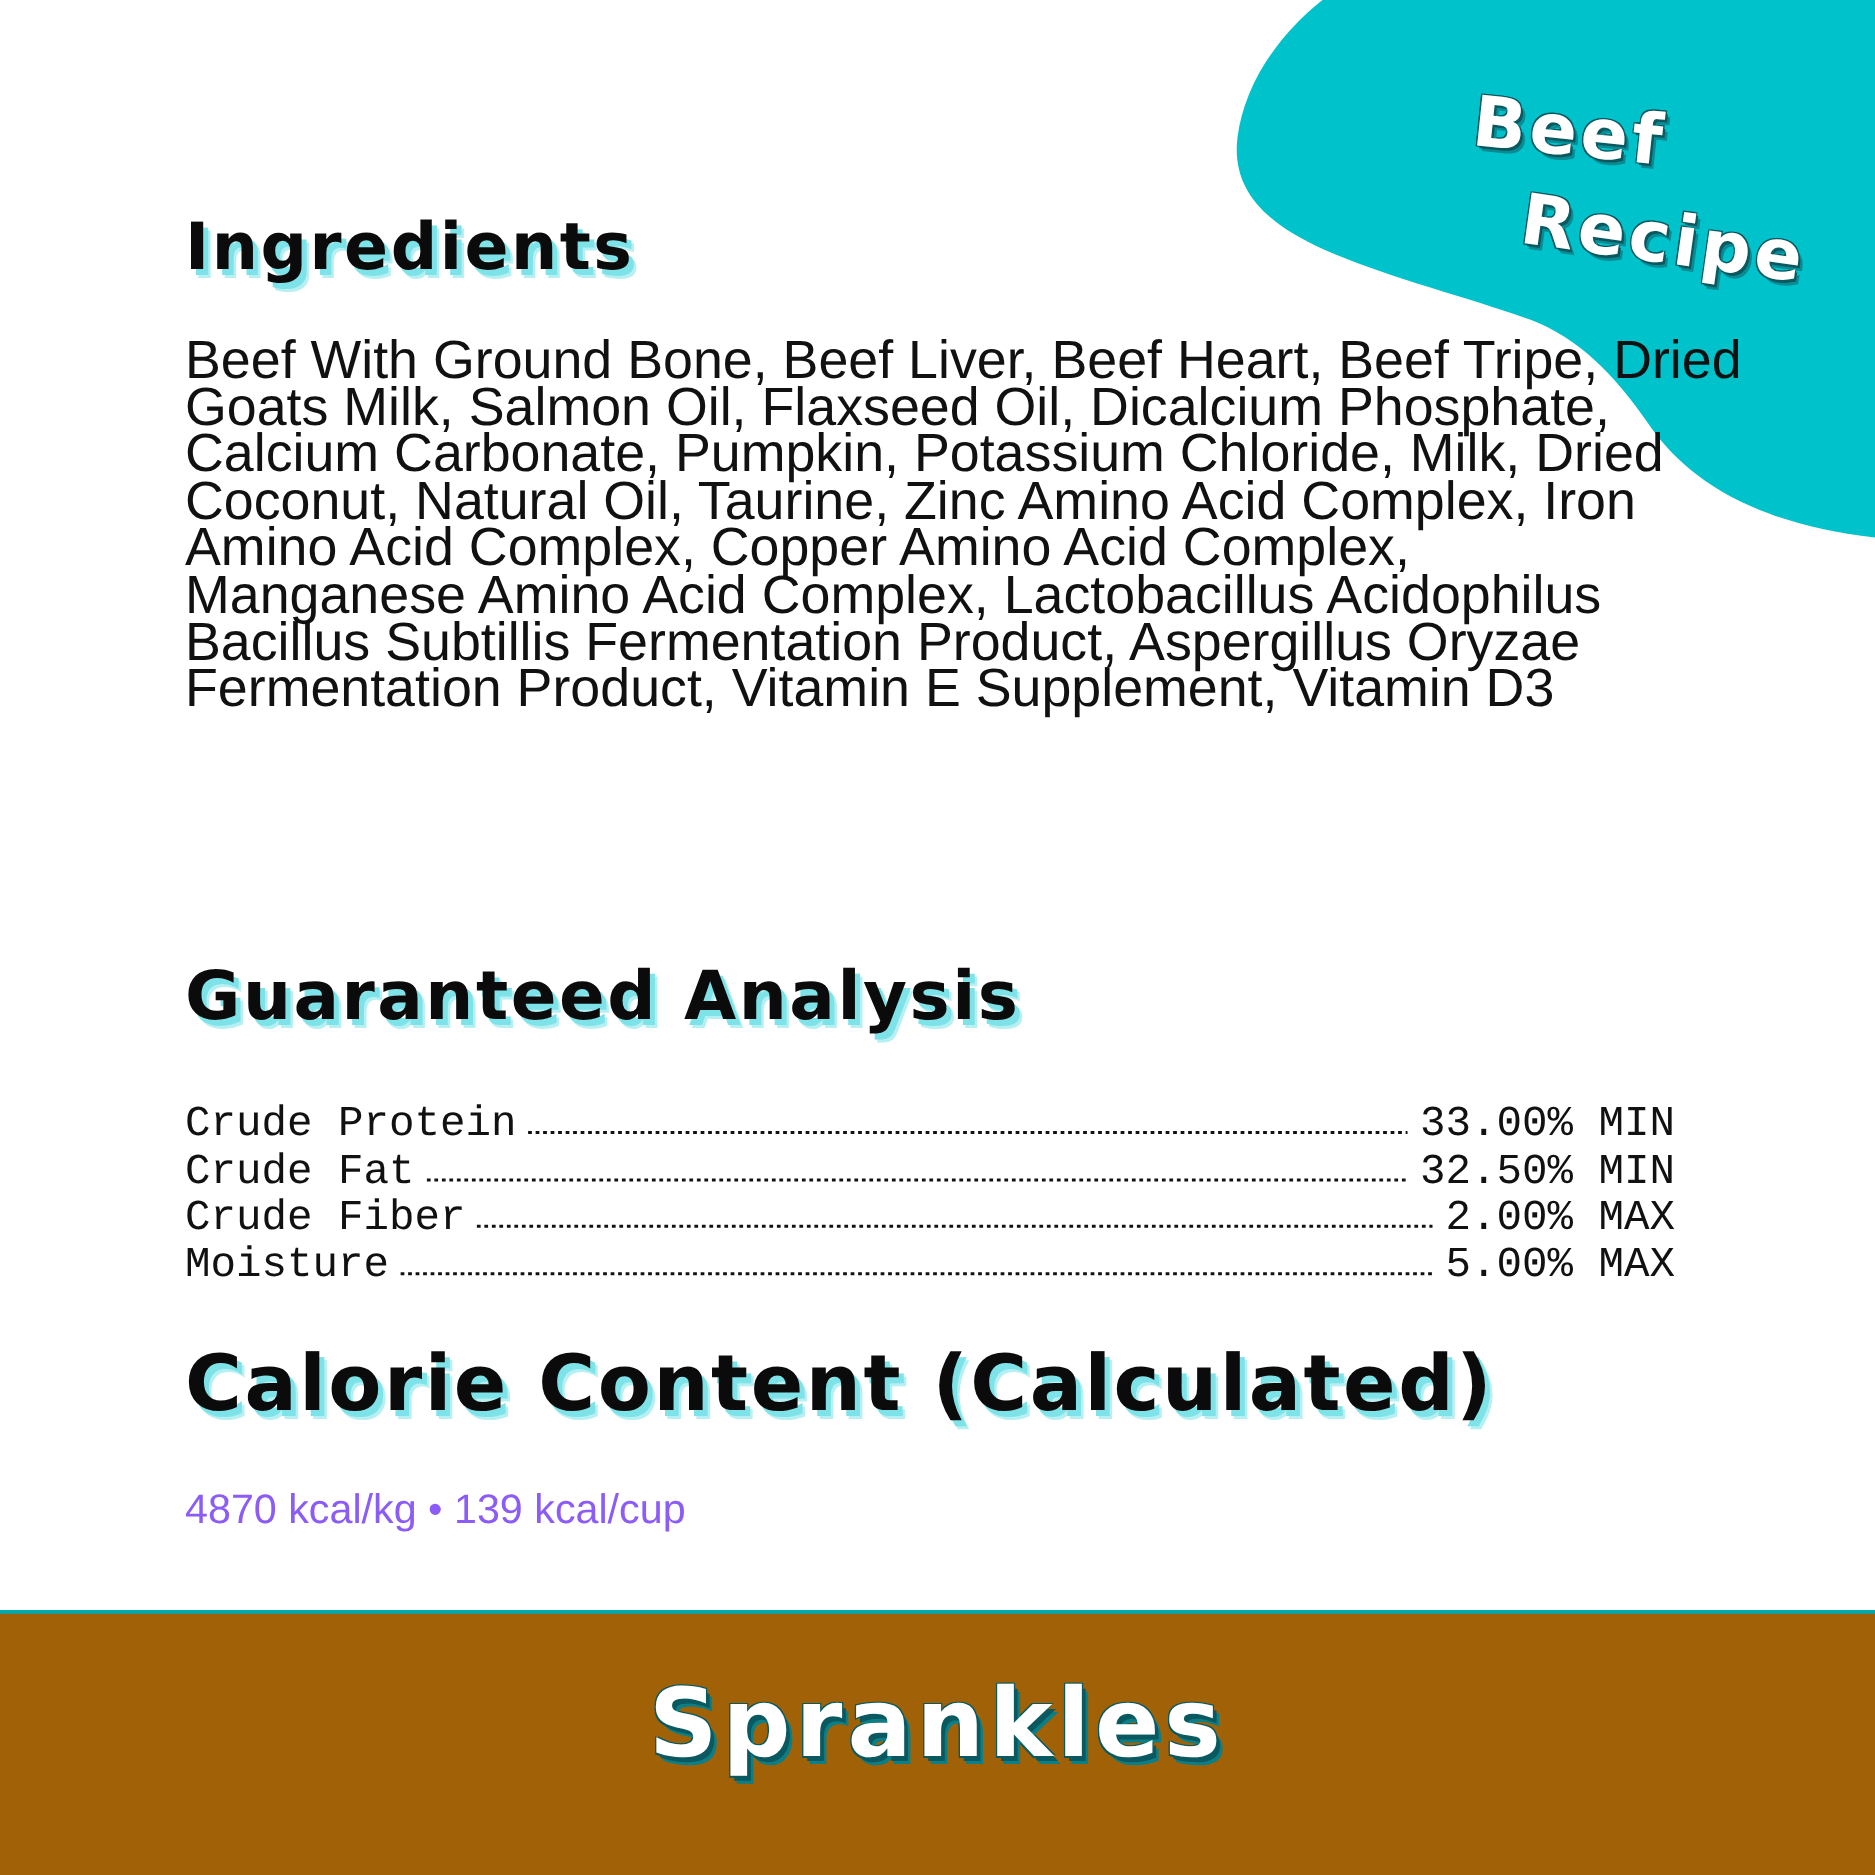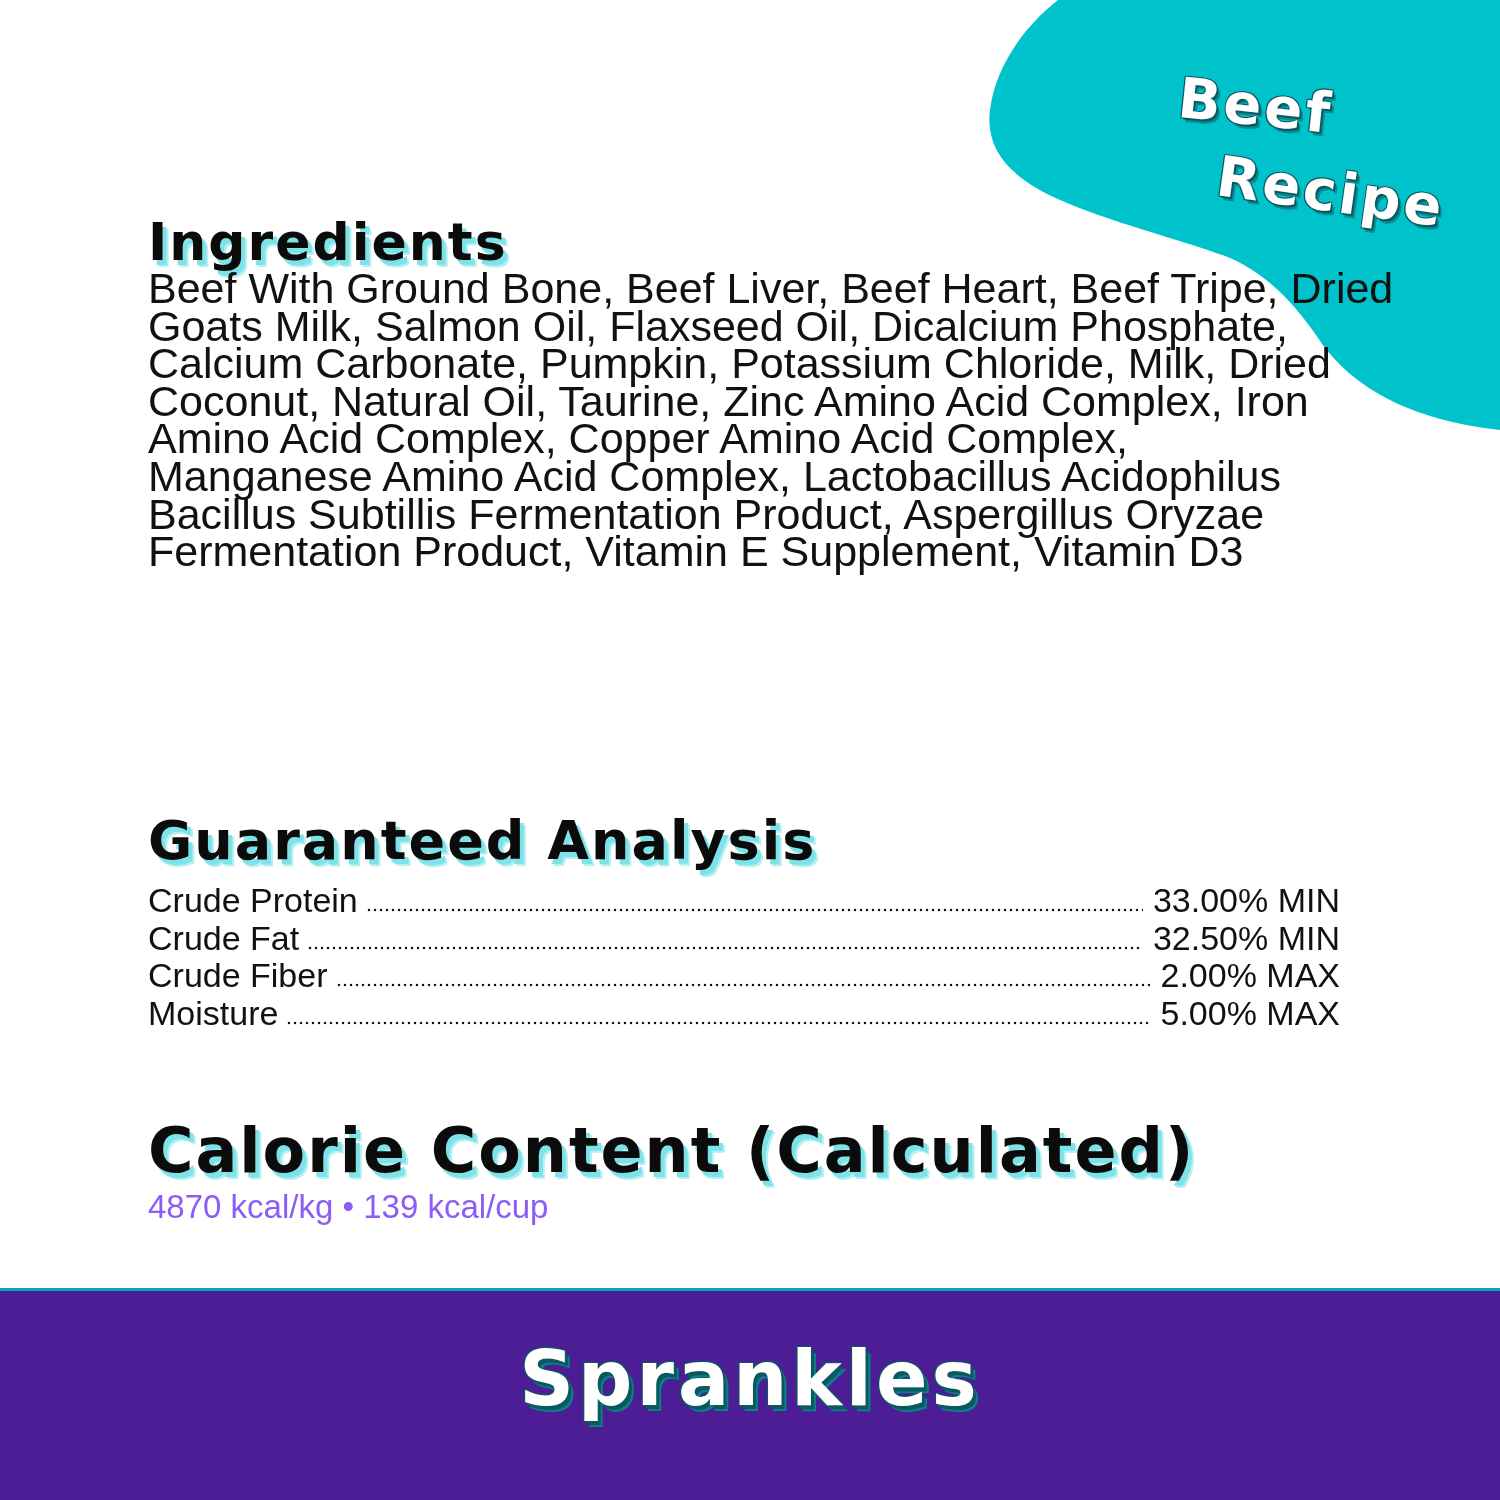--- a/index.html
+++ b/index.html
@@ -17,53 +17,53 @@
       text-shadow: 2px 2px 0 #0a5960, 4px 4px 0 #0a8a92, -1px -1px 0 #0a5960, 1px -1px 0 #0a5960, -1px 1px 0 #0a5960;
       transform: rotate(6deg);
     }
     .badge-line.l1 { left: 28px; top: 6px; font-size: 56px; }
     .badge-line.l2 { left: 66px; top: 92px; font-size: 56px; transform: rotate(8deg); }
 
     .heading {
       position: absolute; left: 148px;
       font-family: "DejaVu Sans", sans-serif; font-weight: 900; color: #0b0b0b;
       text-shadow: 4px 5px 0 #7ee3e8, 6px 7px 0 #b6f0f2;
-      letter-spacing: 2px; line-height: 1; white-space: nowrap; margin-top: 44px;
+      letter-spacing: 2px; line-height: 1; white-space: nowrap;
     }
     .h-ingredients { top: 172px; font-size: 52px; }
     .h-analysis { top: 770px; font-size: 54px; }
     .h-calorie { top: 1076px; font-size: 62px; }
 
     .ingredients {
       position: absolute; left: 148px; top: 270px; width: 1120px;
       font-size: 43px; line-height: 37.6px; color: #111111;
     }
     .ingredients span.line { display: block; white-space: nowrap; }
 
     .analysis { position: absolute; left: 148px; top: 882px; width: 1192px; }
     .analysis-row {
       display: flex; align-items: baseline; height: 37.5px;
-      font-size: 34px; line-height: 37.5px; color: #111111;
+      font-size: 34px; line-height: 37.5px; color: #111111; font-family: Liberation Mono, monospace;
     }
     .analysis-row .name { white-space: nowrap; padding-right: 8px; }
     .analysis-row .dots {
       flex: 1; height: 4px; margin-bottom: 4px;
       background-image: radial-gradient(circle, #111 1.4px, transparent 1.6px);
       background-size: 6px 4px; background-repeat: repeat-x; background-position: left center;
     }
     .analysis-row .value { white-space: nowrap; padding-left: 10px; }
 
     .calories {
       position: absolute; left: 148px; top: 1188px;
       font-size: 33px; color: #8b5cf6; white-space: nowrap;
     }
 
     .footer {
       position: absolute; left: 0; top: 1288px; width: 1500px; height: 212px;
-      background: #4c1d95; border-top: 3px solid #00a9b1;
+      background: #a16207; border-top: 3px solid #00a9b1;
     }
     .brand {
       position: absolute; left: 0; right: 0; top: 50px; text-align: center;
       font-family: "DejaVu Sans", sans-serif; font-weight: 900; font-size: 76px;
       color: #ffffff; letter-spacing: 4px; line-height: 1;
       text-shadow: 3px 4px 0 #0a5960, 5px 6px 0 #0a7f87, -1px -1px 0 #0a5960, 1px -1px 0 #0a5960, -1px 1px 0 #0a5960;
     }
   </style>
 </head>
 <body>

